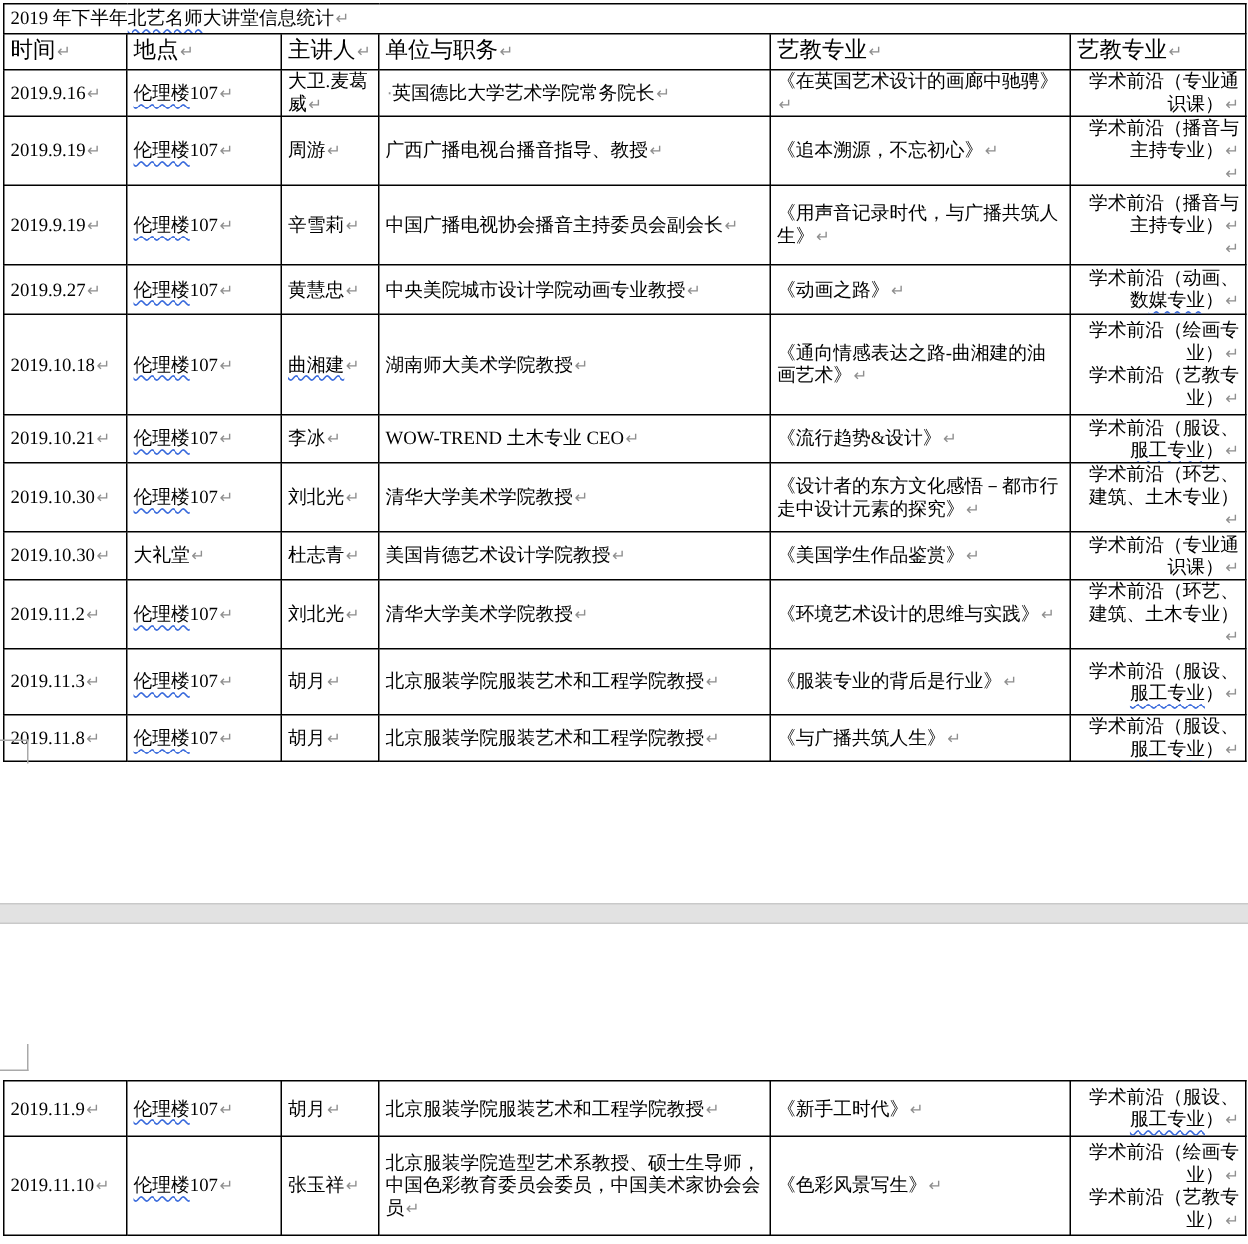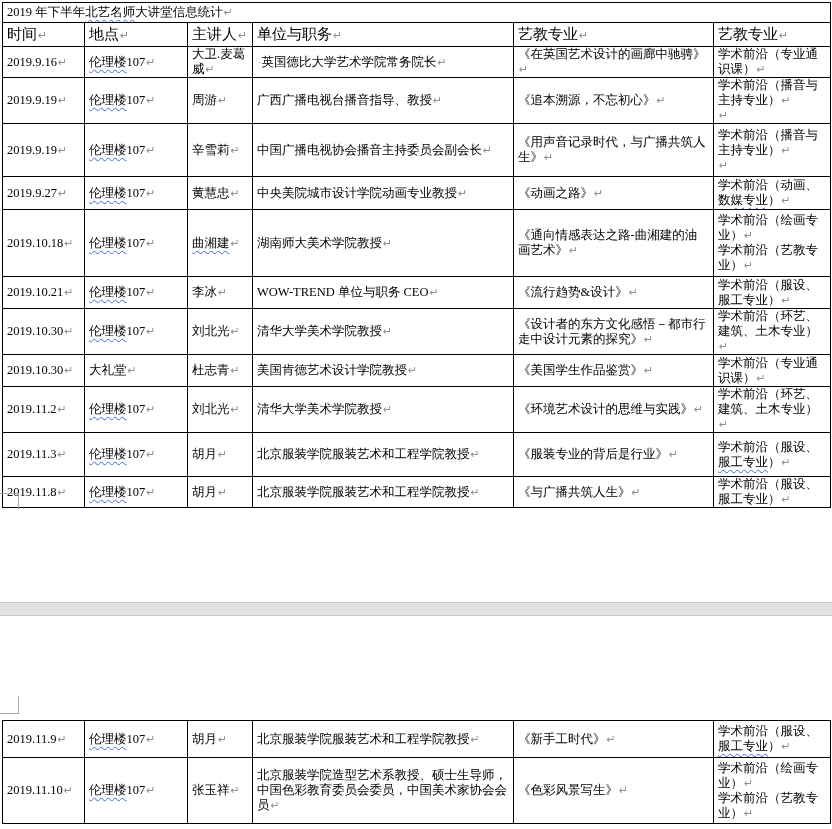--- a/index.html
+++ b/index.html
@@ -31,21 +31,21 @@
     font-weight:normal;font-size:15px;
   }
   .mk{ color:#8f8f8f;font-size:11px;font-family:"DejaVu Sans",sans-serif;padding-left:1px; }
   .wavy{
     text-decoration-line:underline;
     text-decoration-style:wavy;
     text-decoration-color:#3a6bdc;
     text-decoration-thickness:1px;
     text-underline-offset:3px;
   }
-  .cl{min-height:15px;}
+  .cl{min-height:15px;text-align:right;}
   
   #t1 tr:nth-child(1){height:20px}
   #t1 tr:nth-child(2){height:24px}
   #t1 tr:nth-child(3){height:30px}
   #t1 tr:nth-child(4){height:43px}
   #t1 tr:nth-child(5){height:53px}
   #t1 tr:nth-child(6){height:33px}
   #t1 tr:nth-child(7){height:67px}
   #t1 tr:nth-child(8){height:32px}
   #t1 tr:nth-child(9){height:33px}
@@ -146,21 +146,21 @@
         <td><span>《通向情感表达之路-曲湘建的油画艺术》</span><span class="mk">↵</span></td>
         <td>
           <div class="cl">学术前沿（绘画专业）<span class="mk">↵</span></div>
           <div class="cl">学术前沿（艺教专业）<span class="mk">↵</span></div>
         </td>
       </tr>
       <tr>
         <td><span>2019.10.21</span><span class="mk">↵</span></td>
         <td><span class="wavy">伦理楼</span>107<span class="mk">↵</span></td>
         <td>李冰<span class="mk">↵</span></td>
-        <td><span>WOW-TREND 单位与职务 CEO</span><span class="mk">↵</span></td>
+        <td><span>WOW-TREND 土木专业 CEO</span><span class="mk">↵</span></td>
         <td><span>《流行趋势&amp;设计》</span><span class="mk">↵</span></td>
         <td>
           <div class="cl">学术前沿（服设、<span class="wavy">服工专业</span>）<span class="mk">↵</span></div>
         </td>
       </tr>
       <tr>
         <td><span>2019.10.30</span><span class="mk">↵</span></td>
         <td><span class="wavy">伦理楼</span>107<span class="mk">↵</span></td>
         <td>刘北光<span class="mk">↵</span></td>
         <td><span>清华大学美术学院教授</span><span class="mk">↵</span></td>

